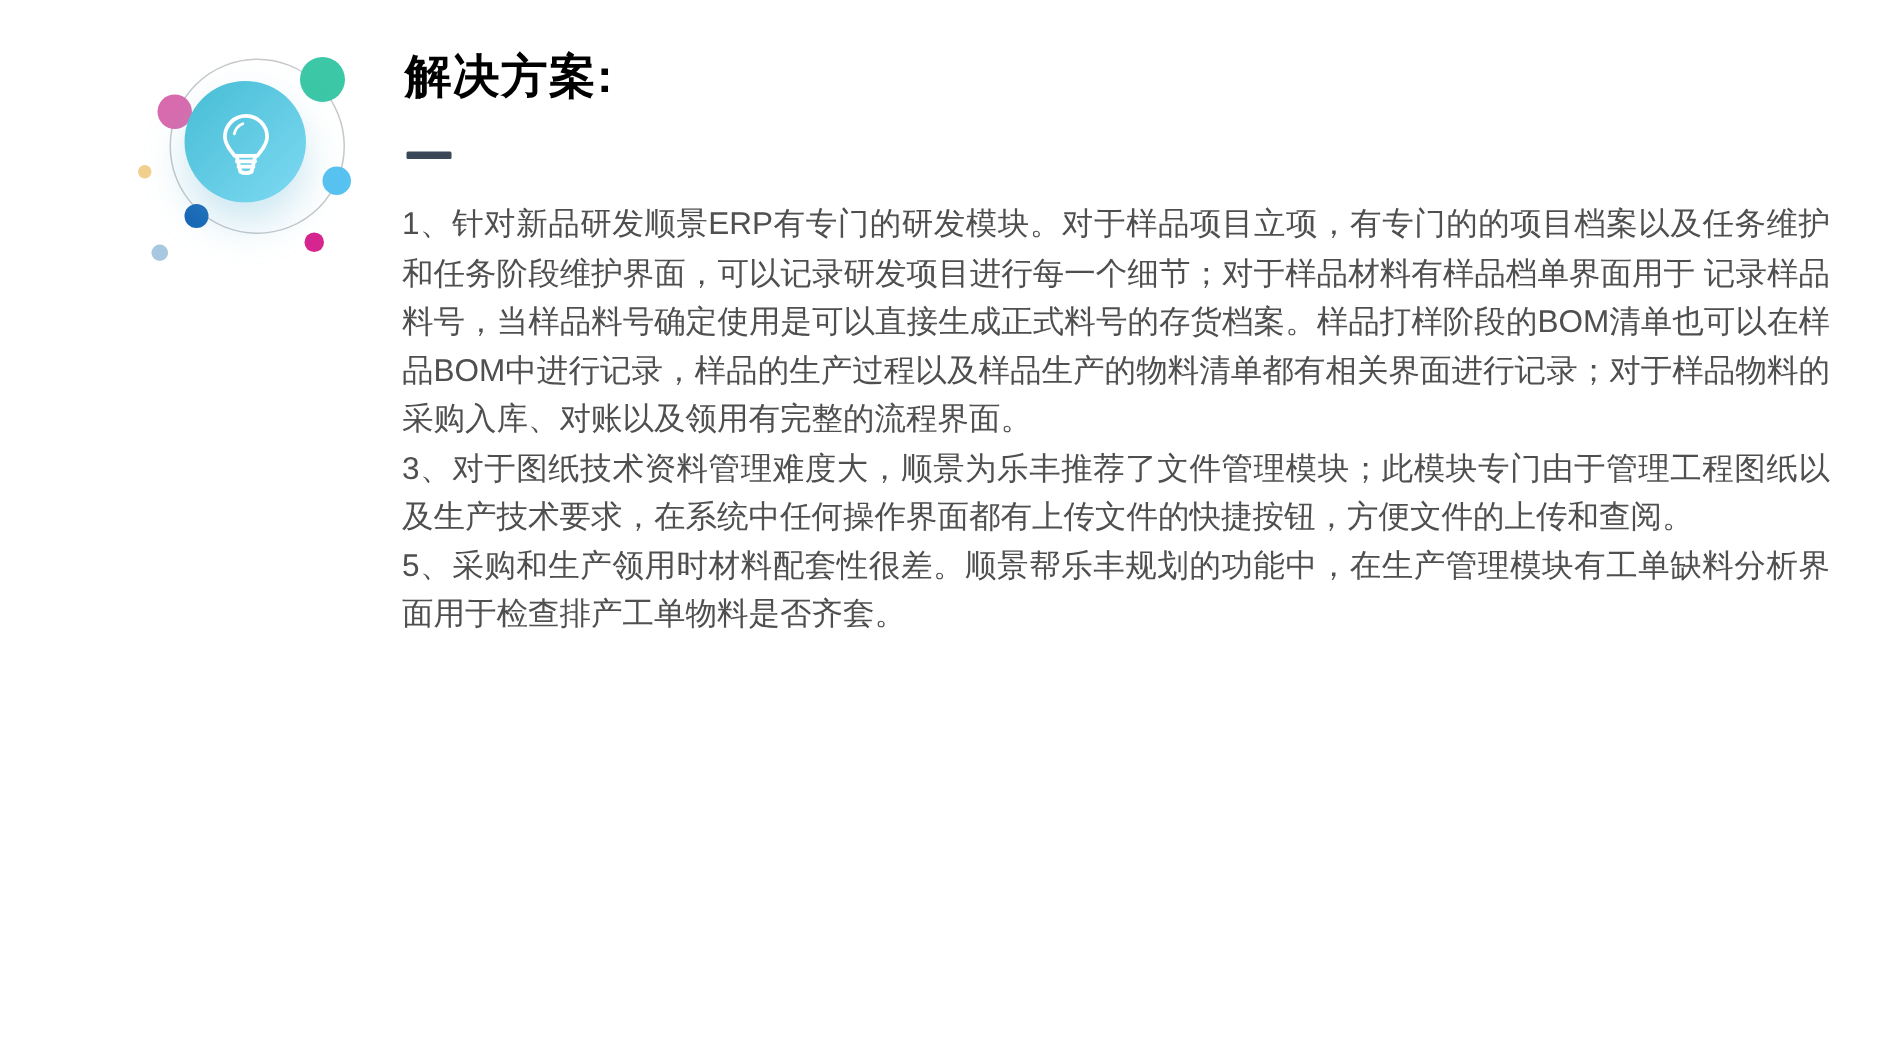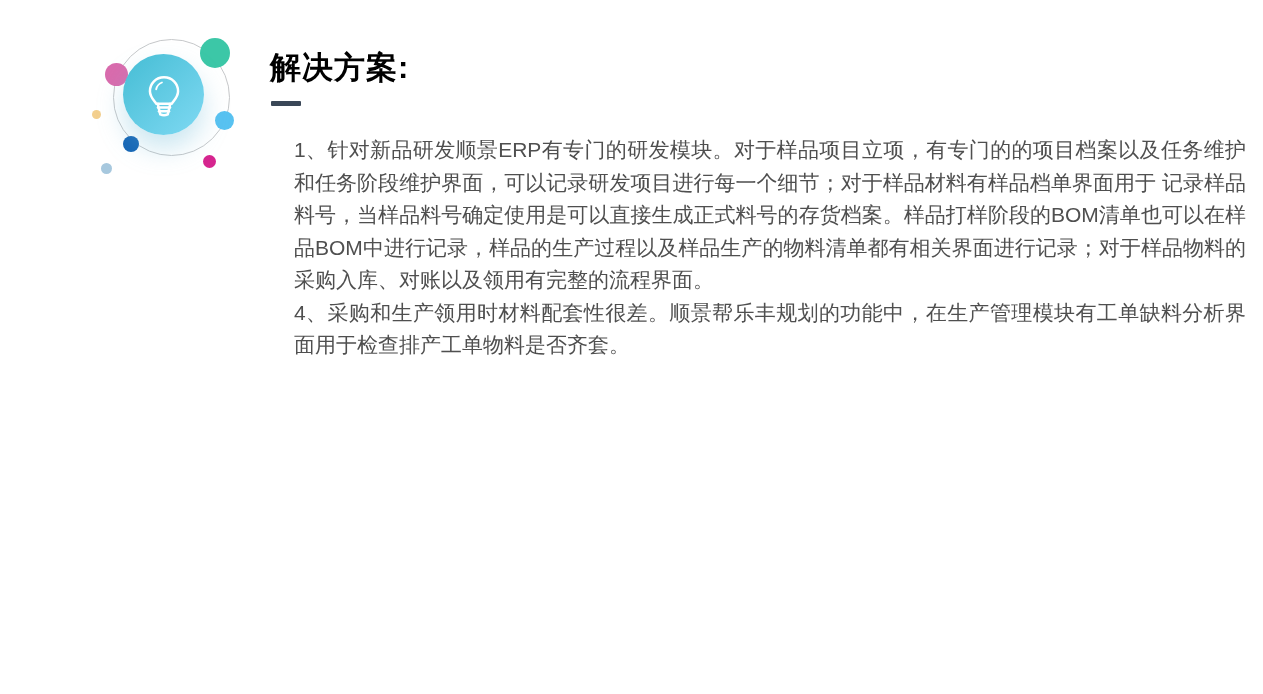--- a/index.html
+++ b/index.html
@@ -52,21 +52,21 @@
   }
   .dot {
     position: absolute;
     border-radius: 50%;
   }
 
   
   .heading {
     position: absolute;
     left: 270px;
-    top: 48px;
+    top: 31px;
     font-size: 31px;
     line-height: 40px;
     font-weight: 900;
     color: #000000;
     letter-spacing: 1px;
   }
   .heading-dash {
     position: absolute;
     left: 271px;
     top: 101px;
@@ -80,21 +80,20 @@
   .text-block {
     position: absolute;
     left: 268px;
     top: 134px;
     width: 952px;
     color: #4f4f4f;
     font-size: 21px;
     line-height: 32.5px;
     text-align: justify;
     text-justify: inter-ideograph;
-    margin-left: 26px;
   }
   .text-block p {
     margin: 0;
     padding: 0;
   }
 </style>
 </head>
 <body>
 
 <div class="page">
@@ -122,16 +121,17 @@
         <path d="M18,32.5 L20.4,42.7 Q24,44.4 27.6,42.7 L30,32.5"></path>
       </svg>
     </div>
   </div>
 
   <div class="heading">解决方案:</div>
   <div class="heading-dash" style="background: rgb(58, 71, 87);"></div>
 
   <div class="text-block" style="color: rgb(79, 79, 79);">
     <p>1、针对新品研发顺景ERP有专门的研发模块。对于样品项目立项，有专门的的项目档案以及任务维护和任务阶段维护界面，可以记录研发项目进行每一个细节；对于样品材料有样品档单界面用于 记录样品料号，当样品料号确定使用是可以直接生成正式料号的存货档案。样品打样阶段的BOM清单也可以在样品BOM中进行记录，样品的生产过程以及样品生产的物料清单都有相关界面进行记录；对于样品物料的采购入库、对账以及领用有完整的流程界面。</p>
-    <p>4、采购和生产领用时材料配套性很差。顺景帮乐丰规划的功能中，在生产管理模块有工单缺料分析界面用于检查排产工单物料是否齐套。</p>
+    <p>3、对于图纸技术资料管理难度大，顺景为乐丰推荐了文件管理模块；此模块专门由于管理工程图纸以及生产技术要求，在系统中任何操作界面都有上传文件的快捷按钮，方便文件的上传和查阅。</p>
+    <p>5、采购和生产领用时材料配套性很差。顺景帮乐丰规划的功能中，在生产管理模块有工单缺料分析界面用于检查排产工单物料是否齐套。</p>
   </div>
 
 </div>
 
 </body></html>

